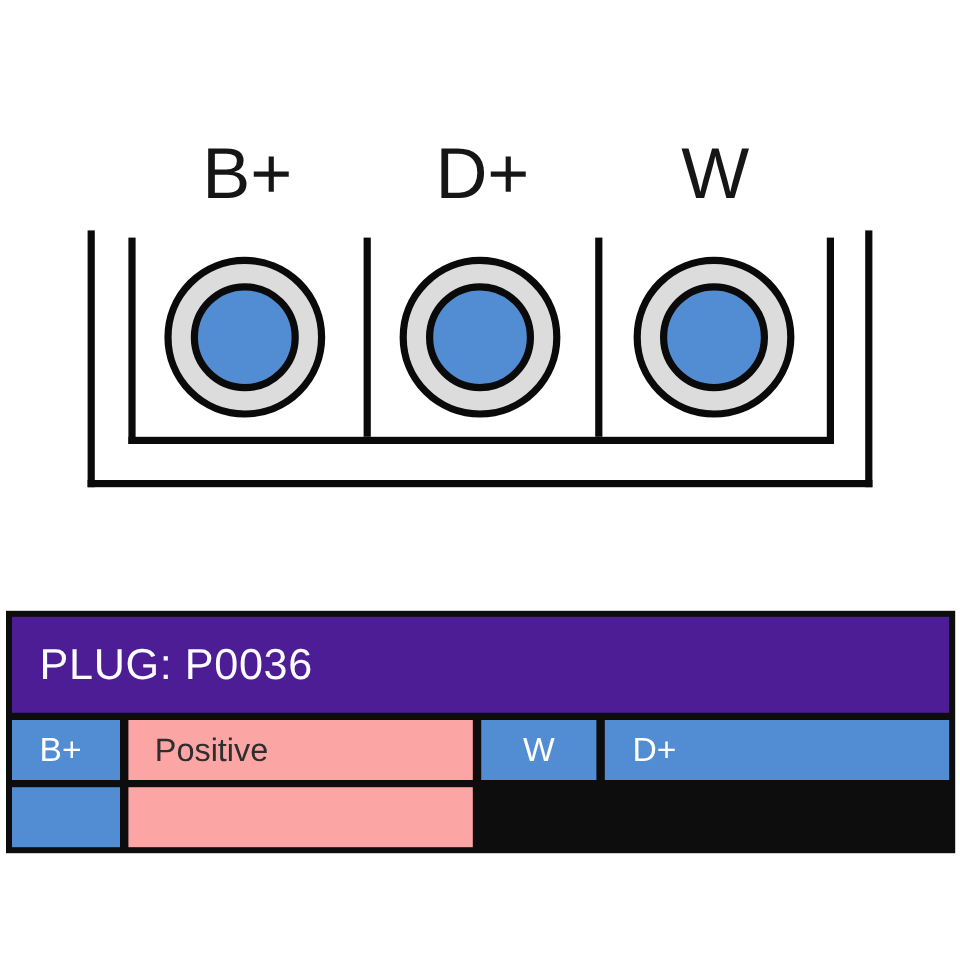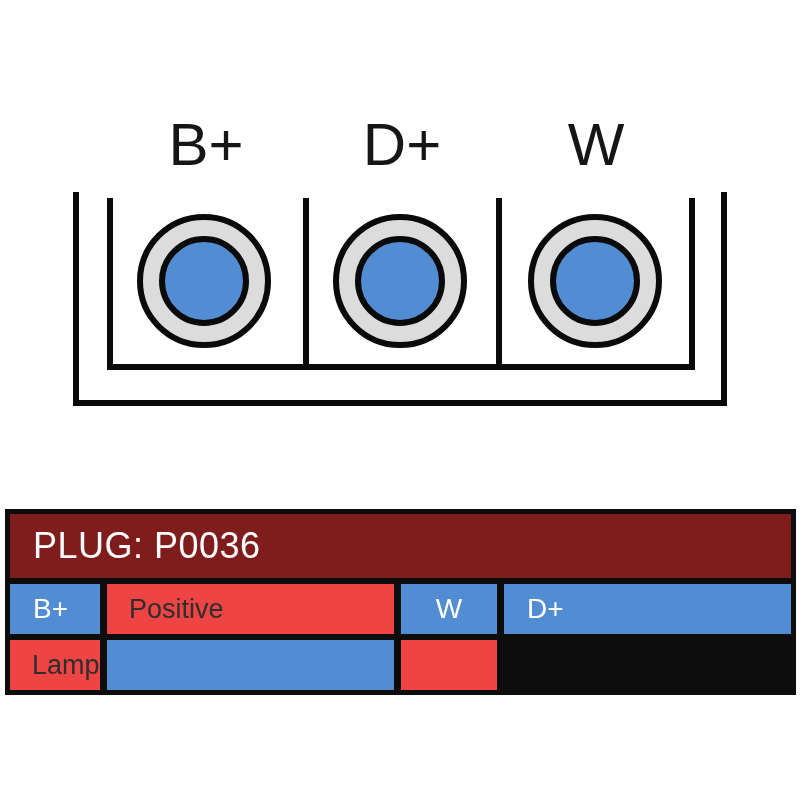--- a/index.html
+++ b/index.html
@@ -74,22 +74,22 @@
 
   
   .plug-table {
     position: absolute;
     left: 5px; top: 509px;
     width: 791px;
     background: #0d0d0d;
     padding: 5px;
   }
   .pt-header {
-    height: 64px;
-    background: #7f1d1d;
+    height: 80px;
+    background: #4c1d95;
     color: #fbfcfe;
     font-size: 36px;
     letter-spacing: 0.5px;
     display: flex;
     align-items: center;
     padding-left: 23px;
   }
   .pt-grid {
     margin-top: 6px;
     display: grid;
@@ -103,21 +103,21 @@
     align-items: center;
   }
   .cell.pin {
     background: #528cd3;
     color: #ffffff;
     font-size: 28px;
     padding-left: 23px;
   }
   .cell.pin.center { padding-left: 0; justify-content: center; }
   .cell.desc {
-    background: #ef4444;
+    background: #fca5a5;
     color: #2e2e2e;
     font-size: 27px;
     padding-left: 22px;
     text-align: right;
   }
 </style>
 </head>
 <body>
 
 <div class="stage">
@@ -144,19 +144,18 @@
   </div>
 
   <div class="plug-table">
     <div class="pt-header">PLUG: P0036</div>
     <div class="pt-grid">
       <div class="cell pin">B+</div>
       <div class="cell desc">Positive</div>
       <div class="cell pin center">W</div>
 
       <div class="cell pin">D+</div>
-      <div class="cell desc">Lamp</div>
       <div class="cell pin center"></div>
       <div class="cell desc"></div>
     </div>
   </div>
 
 </div>
 
 </body></html>

